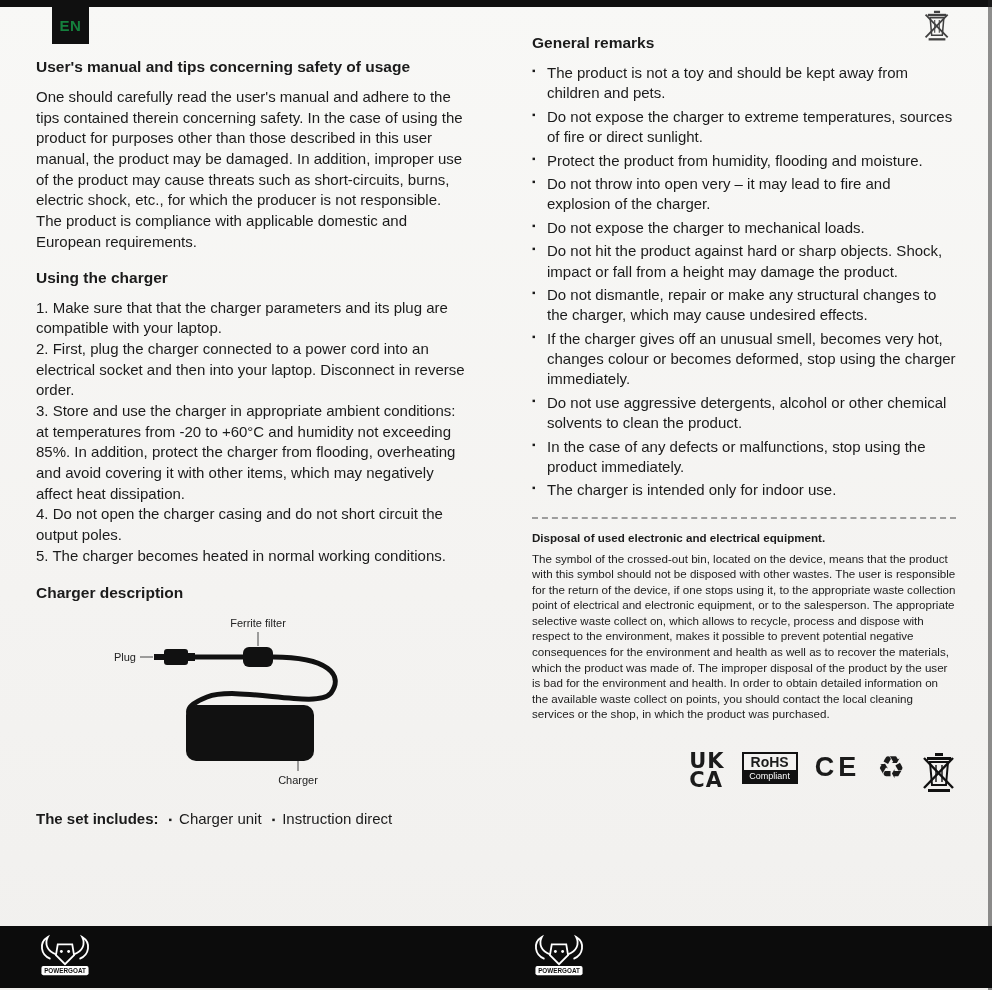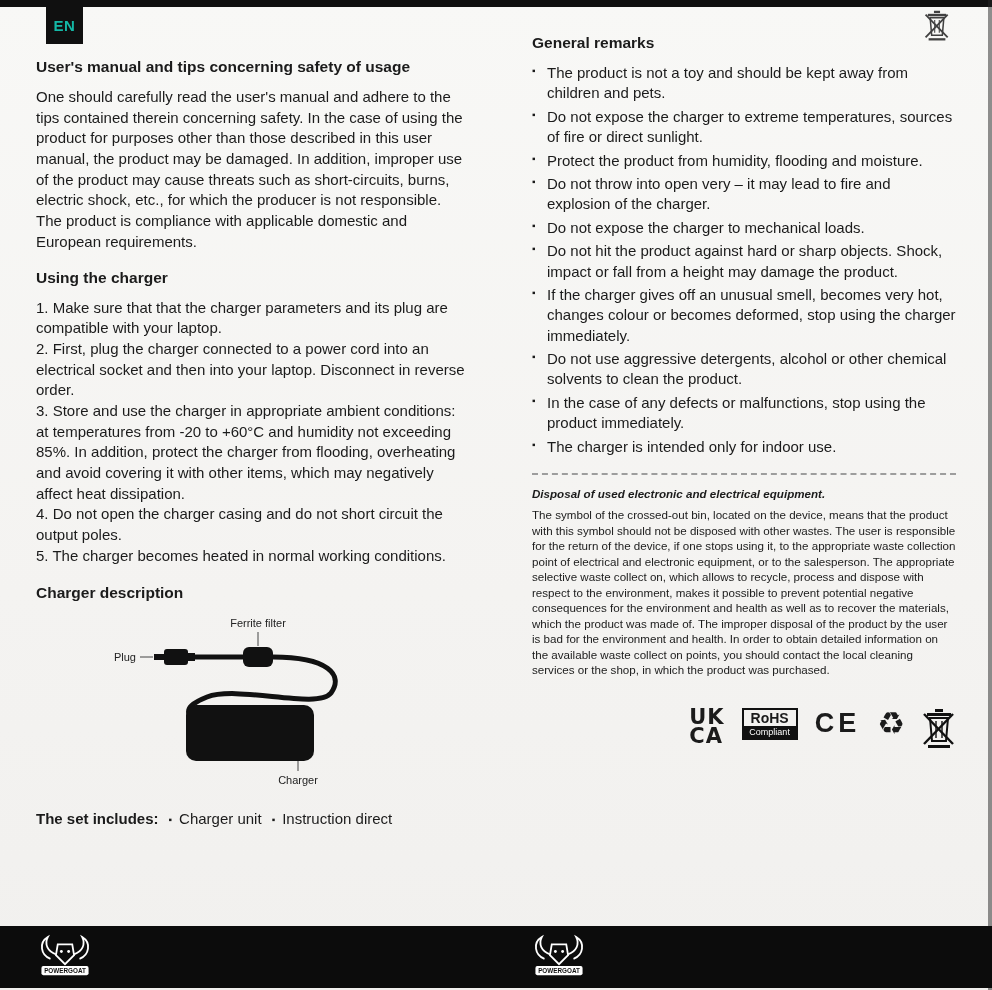--- a/index.html
+++ b/index.html
@@ -1,38 +1,38 @@
 <!DOCTYPE html>
 <html><head>
 <meta charset="utf-8">
 <style>
   html,body{margin:0;padding:0;background:#dcdcdc;}
   .page{position:relative;width:992px;height:990px;margin:0 auto;overflow:hidden;
         background:linear-gradient(180deg,#f8f8f6 0%,#f4f3f1 60%,#f1f0ee 100%);
         font-family:"Liberation Sans",sans-serif;color:#1b1b1b;}
   .top-bar{position:absolute;top:0;left:0;width:100%;height:7px;background:#101010;}
   .right-edge{position:absolute;top:0;right:0;width:4px;height:100%;background:rgba(35,35,35,.5);}
-  .en-badge{position:absolute;top:7px;left:46px;width:37px;height:37px;background:#101010;color:#14b8a6;
+  .en-badge{position:absolute;top:7px;left:52px;width:37px;height:37px;background:#101010;color:#15803d;
             font-weight:bold;font-size:15px;display:flex;align-items:center;justify-content:center;letter-spacing:.5px;}
   .corner-bin{position:absolute;top:10px;right:42px;opacity:.85;}
 
   .col-left{position:absolute;left:36px;top:58px;width:432px;}
   .col-right{position:absolute;left:532px;top:34px;width:424px;}
 
   .heading{font-size:15.5px;font-weight:bold;margin:0 0 11px;}
   .mt{margin-top:16px;}
   .body-text{font-size:15px;line-height:1.38;margin:0 0 14px;}
   .step{font-size:15px;line-height:1.38;margin:0;}
 
   ul.remarks{list-style:none;margin:0;padding:0;font-size:15px;line-height:1.36;}
   ul.remarks li{position:relative;padding-left:15px;margin:0 0 3px;}
   ul.remarks li::before{content:"▪";position:absolute;left:0;top:1px;font-size:10px;}
 
   .dashed{border:none;border-top:2px dashed #9d9d9d;margin:16px 0 12px;}
-  .disposal-heading{font-size:11.6px;font-weight:bold;margin:2px 0 7px;font-style:italic;}
+  .disposal-heading{font-size:11.6px;font-weight:bold;margin:2px 0 7px;}
   .disposal-body{font-size:11.6px;line-height:1.34;margin:0;}
 
   .marks{display:flex;align-items:flex-start;justify-content:flex-end;gap:17px;margin-top:30px;}
   .ukca{font-family:"DejaVu Sans",sans-serif;font-weight:bold;font-size:21px;line-height:.92;letter-spacing:1px;}
   .rohs{border:2px solid #111;text-align:center;}
   .rohs-top{font-size:14px;font-weight:bold;padding:0 7px;}
   .rohs-bottom{background:#111;color:#fff;font-size:9px;padding:1px 4px;}
   .ce{font-size:27px;font-weight:bold;letter-spacing:4px;}
   .recycle{font-size:31px;line-height:1;}
 
@@ -111,20 +111,21 @@
 
   <div class="col-right">
     <p class="heading">General remarks</p>
     <ul class="remarks">
       <li>The product is not a toy and should be kept away from children and pets.</li>
       <li>Do not expose the charger to extreme temperatures, sources of fire or direct sunlight.</li>
       <li>Protect the product from humidity, flooding and moisture.</li>
       <li>Do not throw into open very – it may lead to fire and explosion of the charger.</li>
       <li>Do not expose the charger to mechanical loads.</li>
       <li>Do not hit the product against hard or sharp objects. Shock, impact or fall from a height may damage the product.</li>
+      <li>Do not dismantle, repair or make any structural changes to the charger, which may cause undesired effects.</li>
       <li>If the charger gives off an unusual smell, becomes very hot, changes colour or becomes deformed, stop using the charger immediately.</li>
       <li>Do not use aggressive detergents, alcohol or other chemical solvents to clean the product.</li>
       <li>In the case of any defects or malfunctions, stop using the product immediately.</li>
       <li>The charger is intended only for indoor use.</li>
     </ul>
 
     <hr class="dashed">
 
     <p class="disposal-heading">Disposal of used electronic and electrical equipment.</p>
     <p class="disposal-body">The symbol of the crossed-out bin, located on the device, means that the product with this symbol should not be disposed with other wastes. The user is responsible for the return of the device, if one stops using it, to the appropriate waste collection point of electrical and electronic equipment, or to the salesperson. The appropriate selective waste collect on, which allows to recycle, process and dispose with respect to the environment, makes it possible to prevent potential negative consequences for the environment and health as well as to recover the materials, which the product was made of. The improper disposal of the product by the user is bad for the environment and health. In order to obtain detailed information on the available waste collect on points, you should contact the local cleaning services or the shop, in which the product was purchased.</p>

